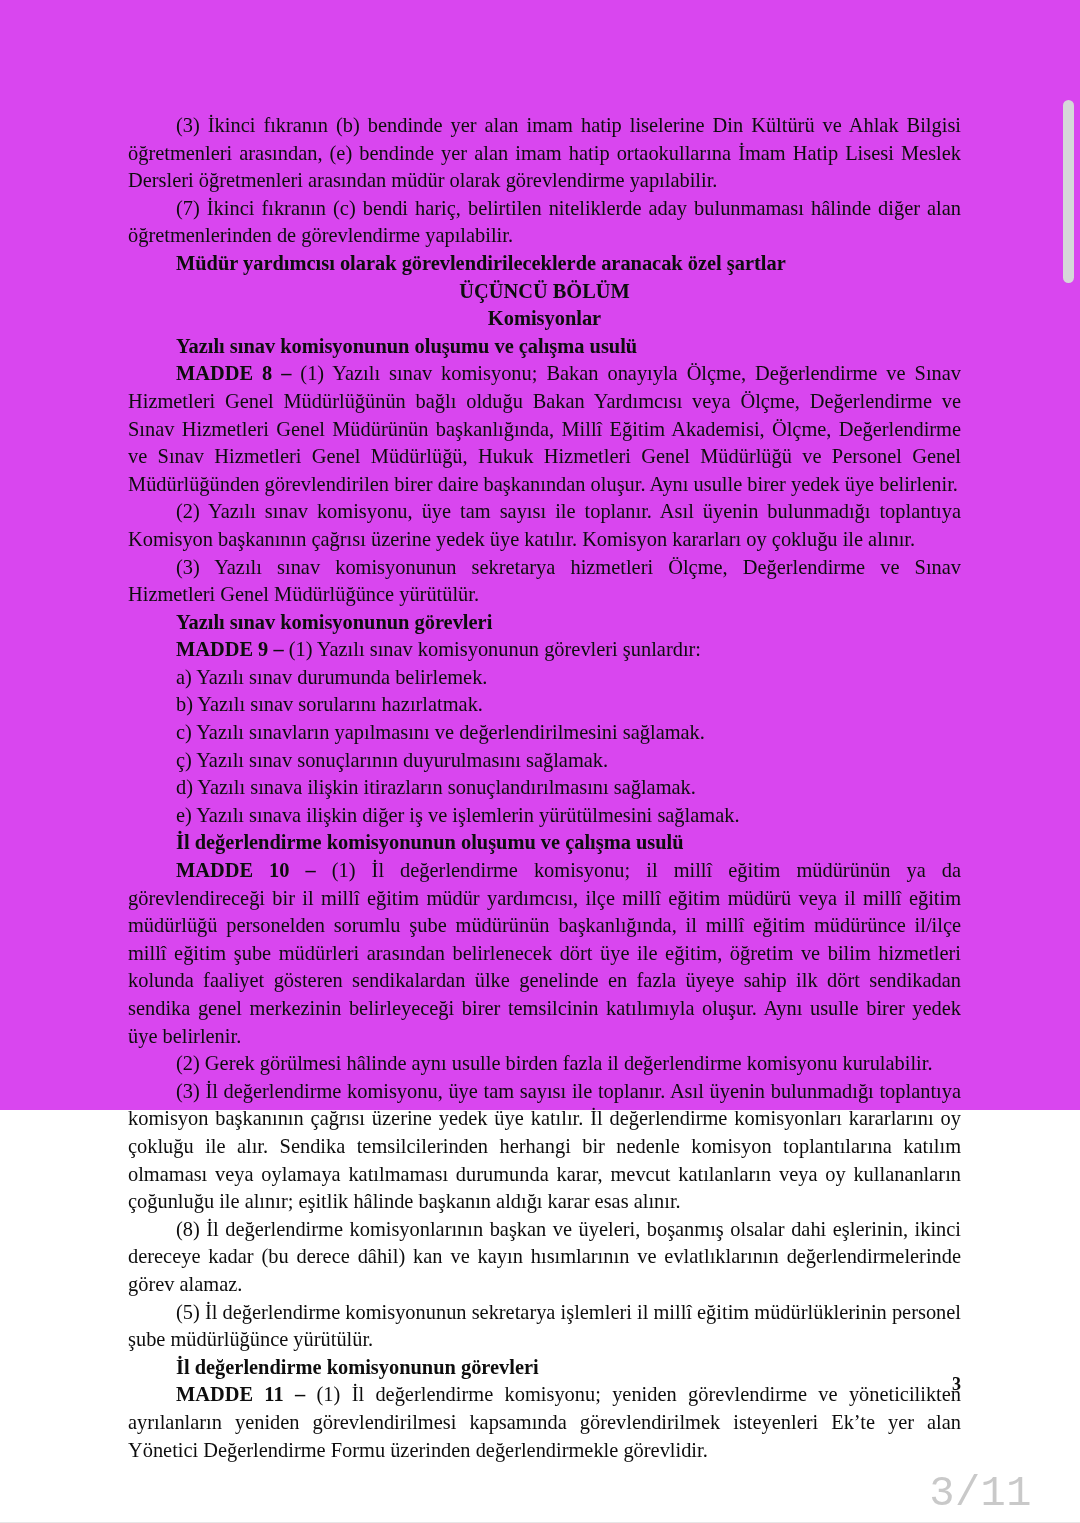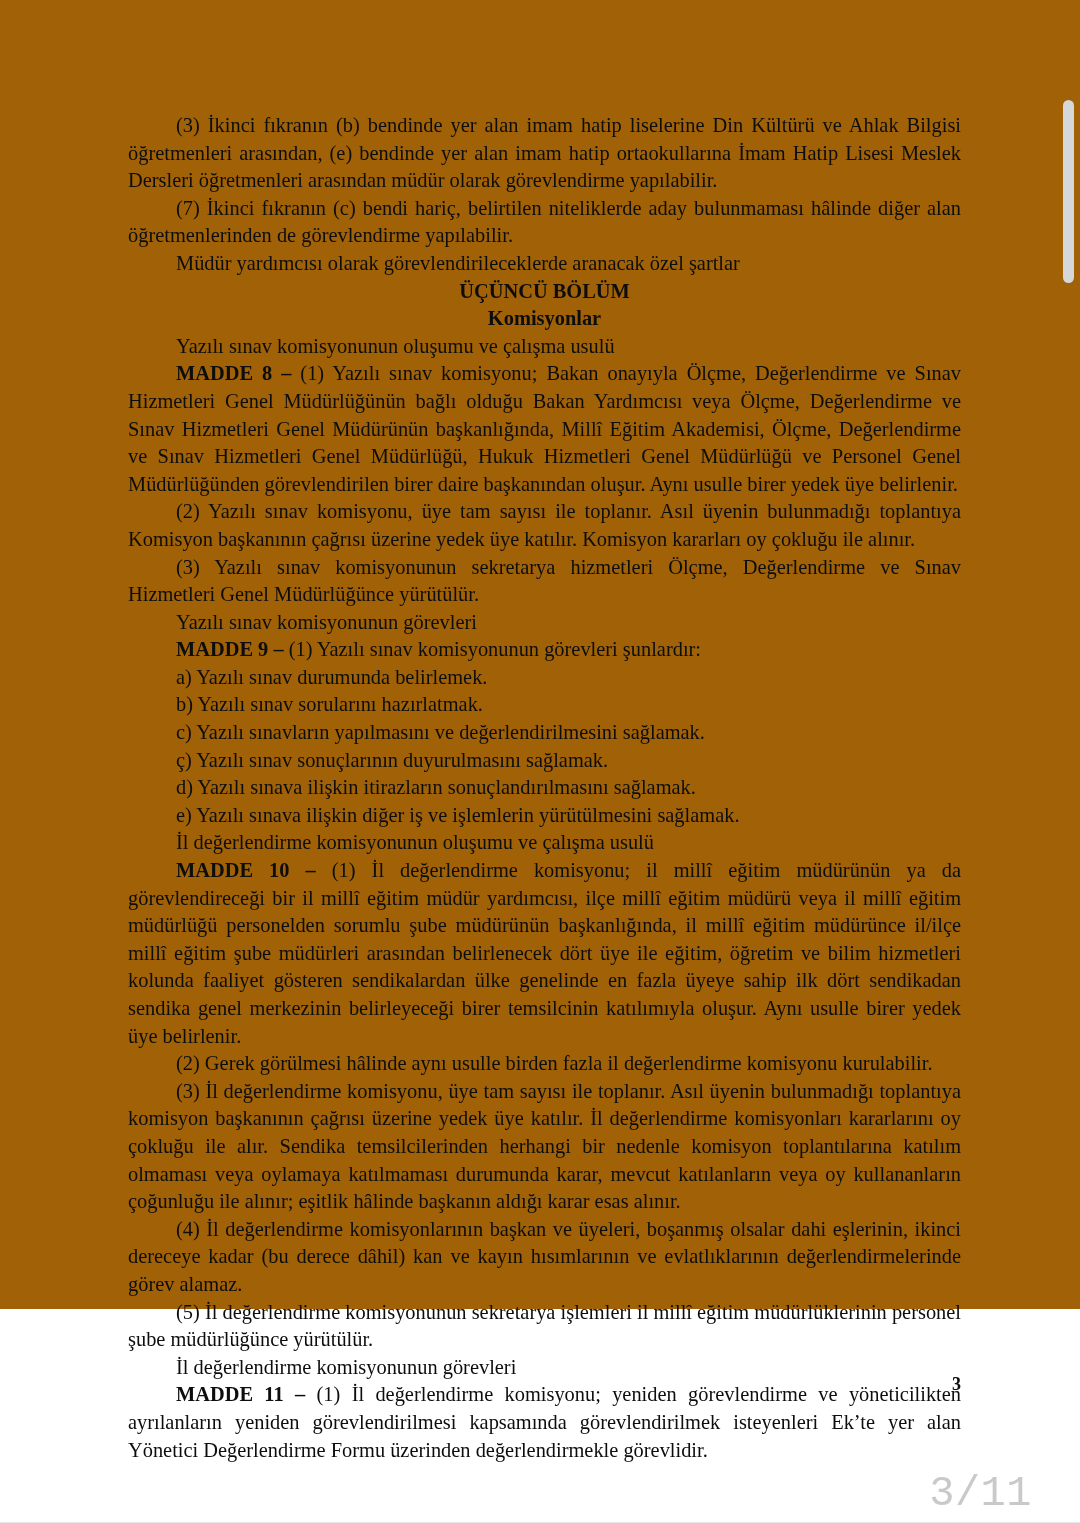--- a/index.html
+++ b/index.html
@@ -16,22 +16,22 @@
     font-family: "Liberation Serif", "DejaVu Serif", serif;
     color: #0d0d0d;
   }
 
   
   #page-sheet {
     position: absolute;
     left: 0;
     top: 0;
     width: 1080px;
-    height: 1309px;
-    background: #a16207;
+    height: 1110px;
+    background: #d946ef;
   }
 
   
   #doc-body {
     position: absolute;
     left: 128px;
     top: 112px;
     width: 833px;
   }
 
@@ -57,21 +57,21 @@
   
   .madde {
     font-weight: bold;
   }
 
   
   p.heading-side {
     margin: 0;
     font-size: 20.4px;
     line-height: 27.6px;
-    font-weight: normal;
+    font-weight: bold;
     text-indent: 48px;
     text-align: left;
   }
 
   
   p.heading-center {
     margin: 0;
     font-size: 20.4px;
     line-height: 27.6px;
     font-weight: bold;
@@ -155,21 +155,21 @@
       <p class="listitem">a) Yazılı sınav durumunda belirlemek.</p>
       <p class="listitem">b) Yazılı sınav sorularını hazırlatmak.</p>
       <p class="listitem">c) Yazılı sınavların yapılmasını ve değerlendirilmesini sağlamak.</p>
       <p class="listitem">ç) Yazılı sınav sonuçlarının duyurulmasını sağlamak.</p>
       <p class="listitem">d) Yazılı sınava ilişkin itirazların sonuçlandırılmasını sağlamak.</p>
       <p class="listitem">e) Yazılı sınava ilişkin diğer iş ve işlemlerin yürütülmesini sağlamak.</p>
       <p class="heading-side">İl değerlendirme komisyonunun oluşumu ve çalışma usulü</p>
       <p class="para"><span class="madde">MADDE 10 – </span><span>(1) İl değerlendirme komisyonu; il millî eğitim müdürünün ya da görevlendireceği bir il millî eğitim müdür yardımcısı, ilçe millî eğitim müdürü veya il millî eğitim müdürlüğü personelden sorumlu şube müdürünün başkanlığında, il millî eğitim müdürünce il/ilçe millî eğitim şube müdürleri arasından belirlenecek dört üye ile eğitim, öğretim ve bilim hizmetleri kolunda faaliyet gösteren sendikalardan ülke genelinde en fazla üyeye sahip ilk dört sendikadan sendika genel merkezinin belirleyeceği birer temsilcinin katılımıyla oluşur. Aynı usulle birer yedek üye belirlenir.</span></p>
       <p class="para">(2) Gerek görülmesi hâlinde aynı usulle birden fazla il değerlendirme komisyonu kurulabilir.</p>
       <p class="para">(3) İl değerlendirme komisyonu, üye tam sayısı ile toplanır. Asıl üyenin bulunmadığı toplantıya komisyon başkanının çağrısı üzerine yedek üye katılır. İl değerlendirme komisyonları kararlarını oy çokluğu ile alır. Sendika temsilcilerinden herhangi bir nedenle komisyon toplantılarına katılım olmaması veya oylamaya katılmaması durumunda karar, mevcut katılanların veya oy kullananların çoğunluğu ile alınır; eşitlik hâlinde başkanın aldığı karar esas alınır.</p>
-      <p class="para">(4) İl değerlendirme komisyonlarının başkan ve üyeleri, boşanmış olsalar dahi eşlerinin, ikinci dereceye kadar (bu derece dâhil) kan ve kayın hısımlarının ve evlatlıklarının değerlendirmelerinde görev alamaz.</p>
+      <p class="para">(8) İl değerlendirme komisyonlarının başkan ve üyeleri, boşanmış olsalar dahi eşlerinin, ikinci dereceye kadar (bu derece dâhil) kan ve kayın hısımlarının ve evlatlıklarının değerlendirmelerinde görev alamaz.</p>
       <p class="para">(5) İl değerlendirme komisyonunun sekretarya işlemleri il millî eğitim müdürlüklerinin personel şube müdürlüğünce yürütülür.</p>
       <p class="heading-side">İl değerlendirme komisyonunun görevleri</p>
       <p class="para"><span class="madde">MADDE 11 – </span><span>(1) İl değerlendirme komisyonu; yeniden görevlendirme ve yöneticilikten ayrılanların yeniden görevlendirilmesi kapsamında görevlendirilmek isteyenleri Ek’te yer alan Yönetici Değerlendirme Formu üzerinden değerlendirmekle görevlidir.</span></p>
     </div>
 
   <div id="page-folio">3</div>
 
 </div>
 
 <div id="scrollbar-track">

